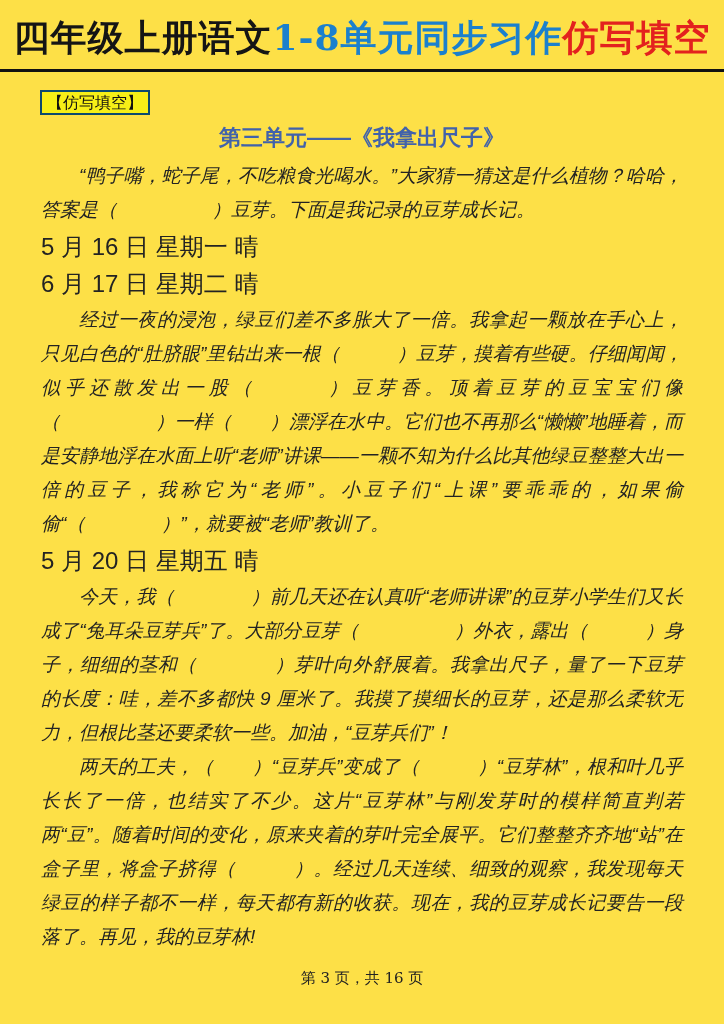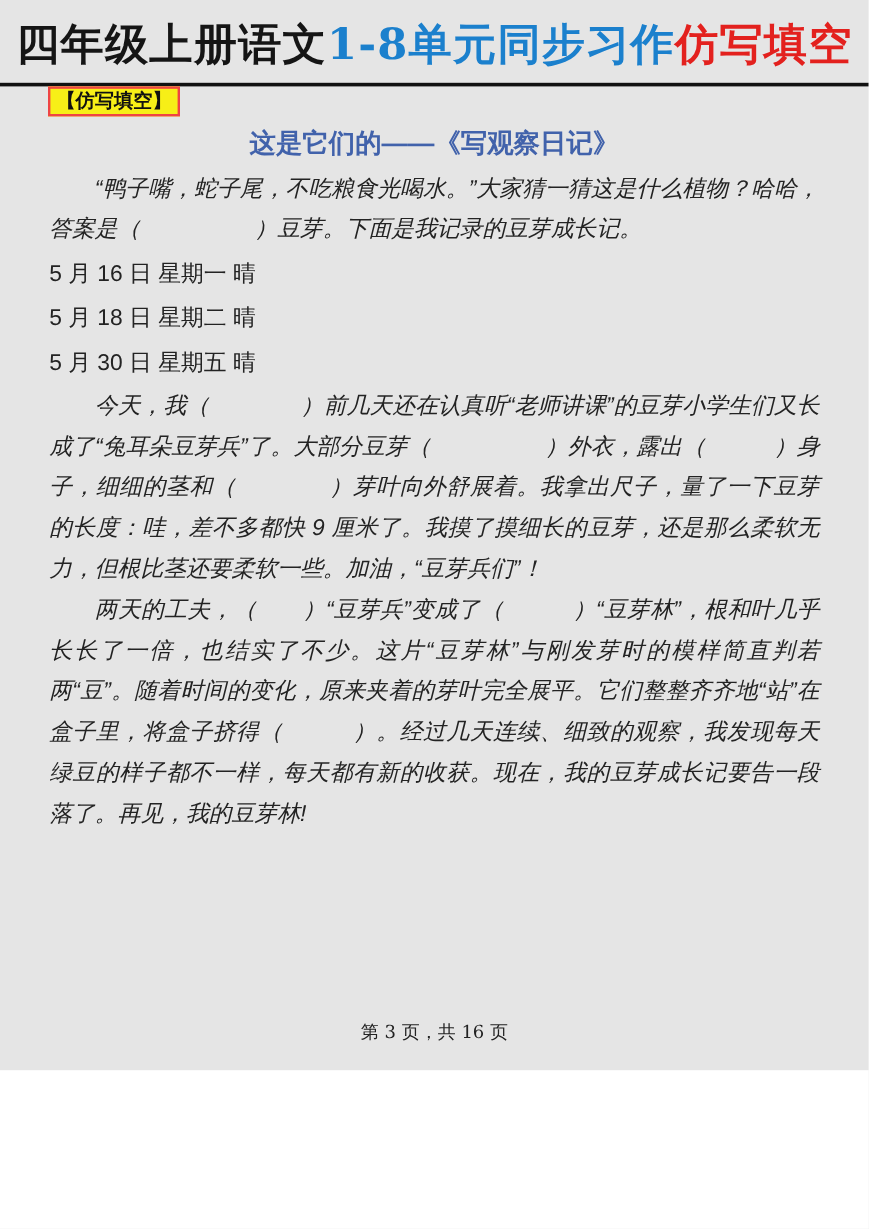--- a/index.html
+++ b/index.html
@@ -1,19 +1,19 @@
 <!DOCTYPE html>
 <html><head>
 <meta charset="utf-8">
 <style>
   html,body{margin:0;padding:0;background:#ffffff;}
   .page{
     position:relative;
-    width:724px;height:892px;
-    background:#e5e5e5;
+    width:724px;height:1024px;
+    background:#fde047;
     overflow:hidden;
     font-family:"Liberation Sans","DejaVu Sans",sans-serif;
     box-sizing:border-box;
   }
   .doc-title{
     text-align:center;
     font-family:"DejaVu Serif","Liberation Serif",serif;
     font-weight:bold;
     font-size:36px;
     letter-spacing:1px;
@@ -24,25 +24,25 @@
   .t-black{color:#151515;}
   .t-blue{color:#1b80cd;}
   .t-red{color:#e3211e;}
   .title-rule{
     border:none;
     border-top:3px solid #111111;
     margin:9px 0 0 0;
   }
   .tag{
     display:inline-block;
-    margin:0 0 0 40px;
+    margin:18px 0 0 40px;
     background:#f7ef17;
-    border:2px solid #ef4444;
+    border:2px solid #0c4a6e;
     color:#111111;
-    font-weight:bold;
+    font-weight:normal;
     font-size:16px;
     line-height:21px;
     padding:0 5px;
   }
   .section-heading{
     text-align:center;
     color:#4162ab;
     font-size:22px;
     font-weight:bold;
     margin:8px 0 6px 0;
@@ -54,61 +54,62 @@
     color:#232323;
     text-align:justify;
   }
   .para{
     margin:0;
     text-indent:2em;
     font-style:italic;
   }
   .entry-date{
     margin:3px 0 2px 0;
-    font-size:19px;
+    font-size:24px;
     color:#232323;
   }
   .page-footer{
     position:absolute;
-    left:0;right:0;bottom:22px;
+    left:0;right:0;bottom:36px;
     text-align:center;
     font-family:"DejaVu Serif","Liberation Serif",serif;
     font-size:15px;
     color:#222222;
   }
 </style>
 </head>
 <body>
 
 <div class="page">
 
   <header class="doc-title">
     <span class="t-black">四年级上册语文</span><span class="t-blue">1-8单元同步习作</span><span class="t-red">仿写填空</span>
   </header>
 
   <hr class="title-rule">
 
   <div class="tag">【仿写填空】</div>
 
-  <h2 class="section-heading">这是它们的——《写观察日记》</h2>
+  <h2 class="section-heading">第三单元——《我拿出尺子》</h2>
 
   <div class="content">
 
     <p class="para">“鸭子嘴，蛇子尾，不吃粮食光喝水。”大家猜一猜这是什么植物？哈哈，答案是（　　　　　）豆芽。下面是我记录的豆芽成长记。</p>
 
     <div class="entry">
       <div class="entry-date">5 月 16 日 星期一 晴</div>
     </div>
 
     <div class="entry">
-      <div class="entry-date">5 月 18 日 星期二 晴</div>
+      <div class="entry-date">6 月 17 日 星期二 晴</div>
+      <p class="para">经过一夜的浸泡，绿豆们差不多胀大了一倍。我拿起一颗放在手心上，只见白色的“肚脐眼”里钻出来一根（　　　）豆芽，摸着有些硬。仔细闻闻，似乎还散发出一股（　　　）豆芽香。顶着豆芽的豆宝宝们像（　　　　　）一样（　　）漂浮在水中。它们也不再那么“懒懒”地睡着，而是安静地浮在水面上听“老师”讲课——一颗不知为什么比其他绿豆整整大出一倍的豆子，我称它为“老师”。小豆子们“上课”要乖乖的，如果偷偷“（　　　　）”，就要被“老师”教训了。</p>
     </div>
 
     <div class="entry">
-      <div class="entry-date">5 月 30 日 星期五 晴</div>
+      <div class="entry-date">5 月 20 日 星期五 晴</div>
       <p class="para">今天，我（　　　　）前几天还在认真听“老师讲课”的豆芽小学生们又长成了“兔耳朵豆芽兵”了。大部分豆芽（　　　　　）外衣，露出（　　　）身子，细细的茎和（　　　　）芽叶向外舒展着。我拿出尺子，量了一下豆芽的长度：哇，差不多都快 9 厘米了。我摸了摸细长的豆芽，还是那么柔软无力，但根比茎还要柔软一些。加油，“豆芽兵们”！</p>
     </div>
 
     <div class="entry">
       <p class="para">两天的工夫，（　　）“豆芽兵”变成了（　　　）“豆芽林”，根和叶几乎长长了一倍，也结实了不少。这片“豆芽林”与刚发芽时的模样简直判若两“豆”。随着时间的变化，原来夹着的芽叶完全展平。它们整整齐齐地“站”在盒子里，将盒子挤得（　　　）。经过几天连续、细致的观察，我发现每天绿豆的样子都不一样，每天都有新的收获。现在，我的豆芽成长记要告一段落了。再见，我的豆芽林!</p>
     </div>
 
   </div>
 
   <footer class="page-footer">第 3 页，共 16 页</footer>

